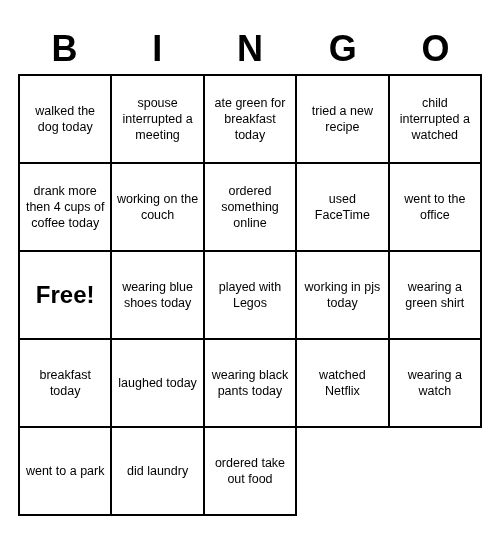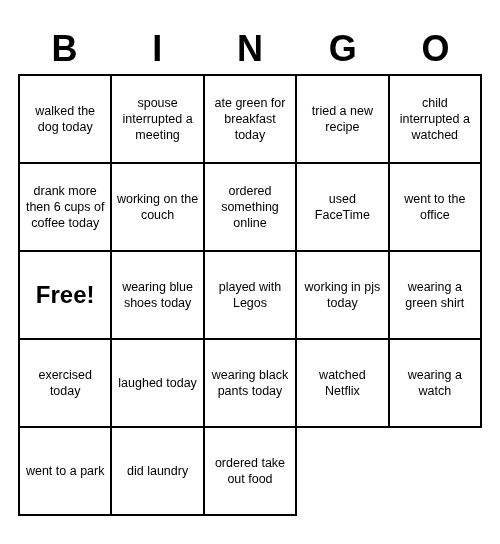--- a/index.html
+++ b/index.html
@@ -63,31 +63,31 @@
       <div class="bingo-header-letter">G</div>
       <div class="bingo-header-letter">O</div>
     </div>
   <div class="bingo-grid">
 
   <div class="bingo-cell">walked the dog today</div>
       <div class="bingo-cell">spouse interrupted a meeting</div>
       <div class="bingo-cell">ate green for breakfast today</div>
       <div class="bingo-cell">tried a new recipe</div>
       <div class="bingo-cell">child interrupted a watched</div>
-      <div class="bingo-cell">drank more then 6 cups of coffee today</div>
+      <div class="bingo-cell">drank more then 4 cups of coffee today</div>
       <div class="bingo-cell">working on the couch</div>
       <div class="bingo-cell">ordered something online</div>
       <div class="bingo-cell">used FaceTime</div>
       <div class="bingo-cell">went to the office</div>
       <div class="bingo-cell free">Free!</div>
       <div class="bingo-cell">wearing blue shoes today</div>
       <div class="bingo-cell">played with Legos</div>
       <div class="bingo-cell">working in pjs today</div>
       <div class="bingo-cell">wearing a green shirt</div>
-      <div class="bingo-cell">exercised today</div>
+      <div class="bingo-cell">breakfast today</div>
       <div class="bingo-cell">laughed today</div>
       <div class="bingo-cell">wearing black pants today</div>
       <div class="bingo-cell">watched Netflix</div>
       <div class="bingo-cell">wearing a watch</div>
       <div class="bingo-cell">went to a park</div>
       <div class="bingo-cell">did laundry</div>
       <div class="bingo-cell">ordered take out food</div>
     </div>
 </div>
 

